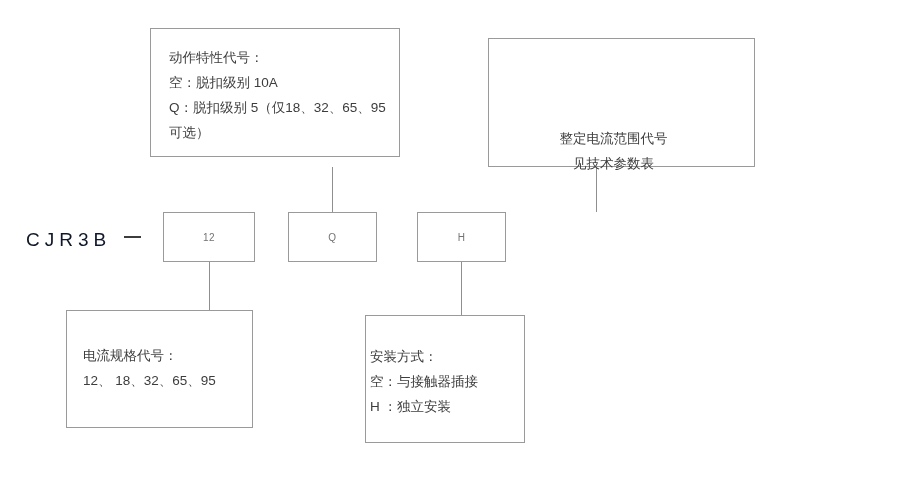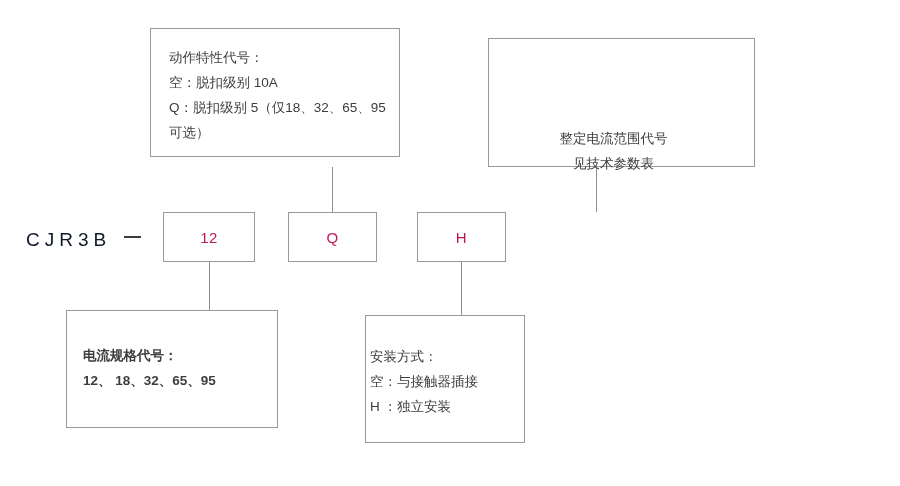--- a/index.html
+++ b/index.html
@@ -49,22 +49,22 @@
     color: #3d3d3d;
     white-space: nowrap;
   }
   
   .code {
     display: flex;
     align-items: center;
     justify-content: center;
   }
   .code span {
-    font-size: 15px;
-    color: #be185d;
+    font-size: 10px;
+    color: #737373;
     letter-spacing: 0.5px;
   }
   
   .prefix {
     position: absolute;
     font-size: 19px;
     letter-spacing: 5px;
     color: #0f172a;
     white-space: nowrap;
   }
@@ -114,21 +114,21 @@
 
   <div class="box code" style="left:288px; top:212px; width:89px; height:50px;">
     <span>Q</span>
   </div>
 
   <div class="box code" style="left:417px; top:212px; width:89px; height:50px;">
     <span>H</span>
   </div>
 
 
-  <div class="box desc" style="left:66px; top:310px; width:212px; height:118px;font-weight:bold;">
+  <div class="box desc" style="left:66px; top:310px; width:187px; height:118px;">
     <div class="lines" style="top:32px; left:16px;">
       <div class="line">电流规格代号：</div>
       <div class="line">12、 18、32、65、95</div>
     </div>
   </div>
 
   <div class="box desc" style="left:365px; top:315px; width:160px; height:128px;">
     <div class="lines" style="top:28px; left:4px;">
       <div class="line">安装方式：</div>
       <div class="line">空：与接触器插接</div>

